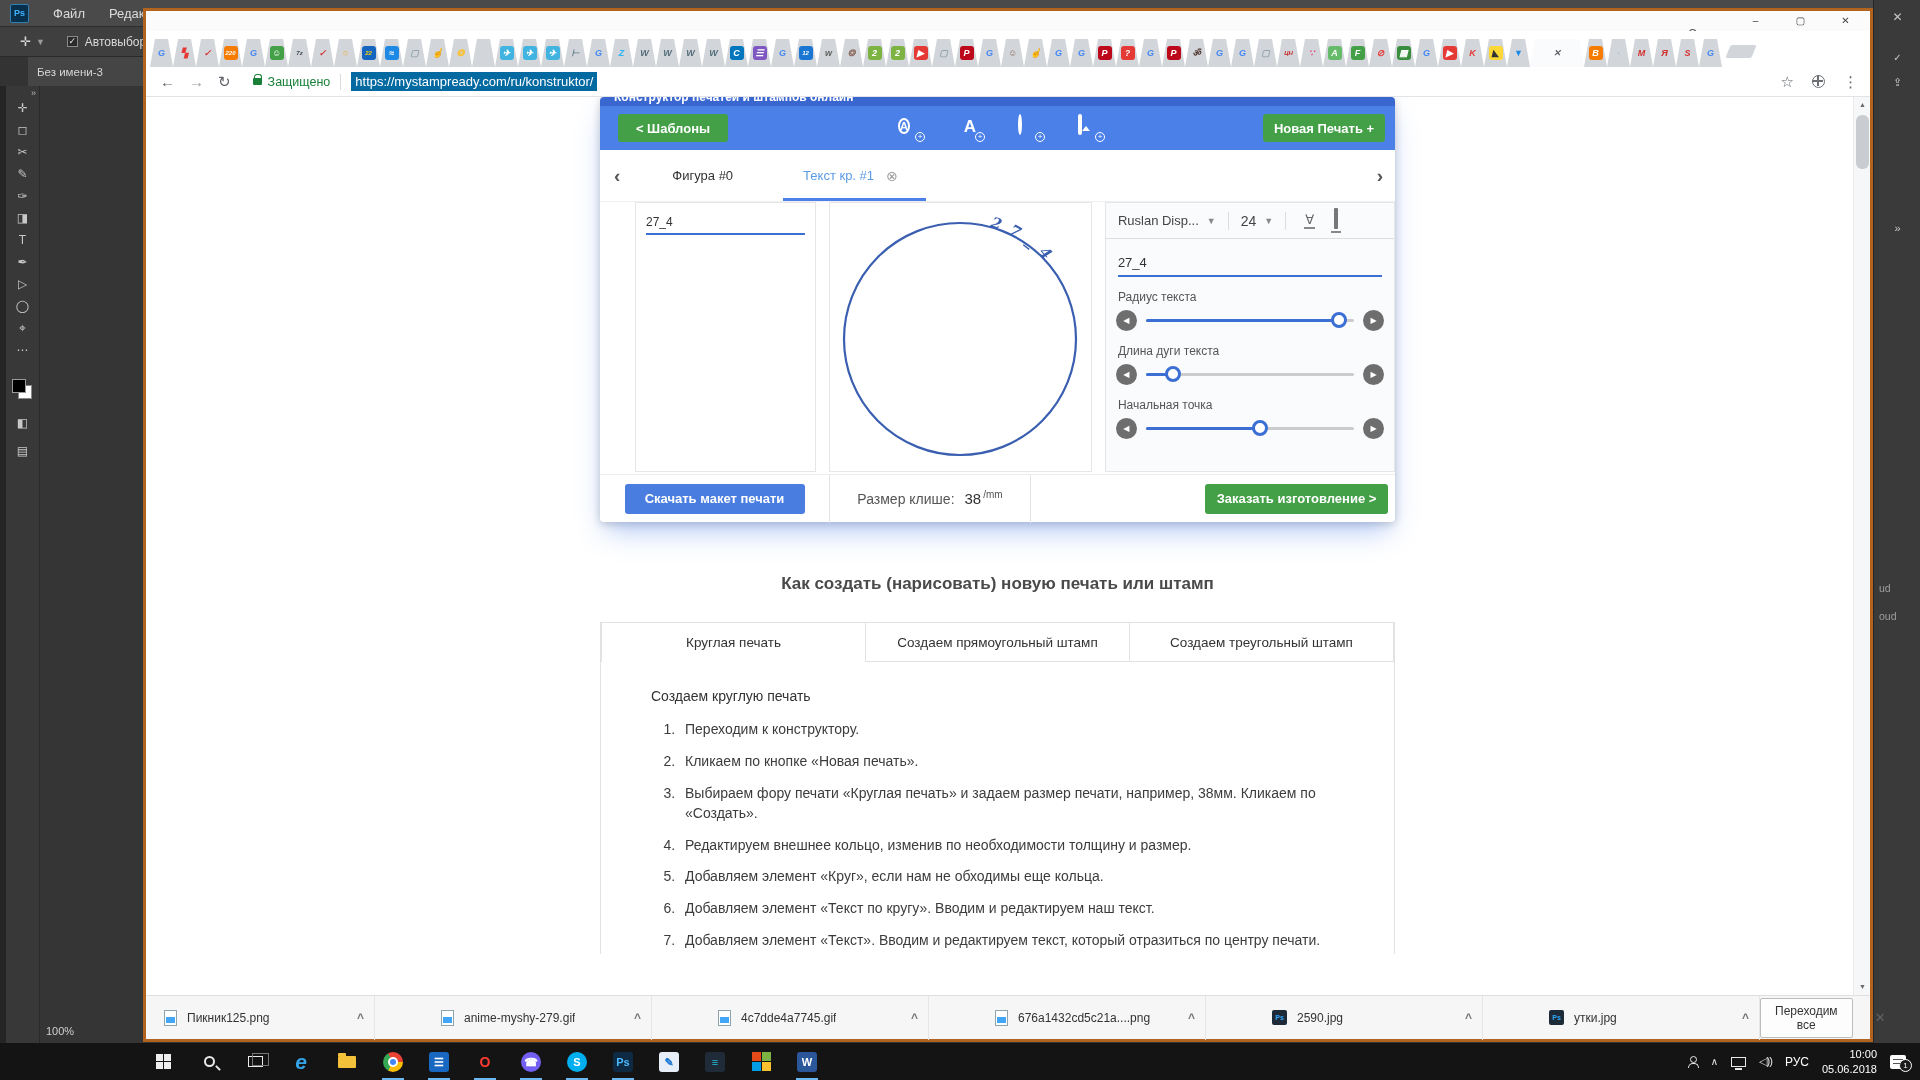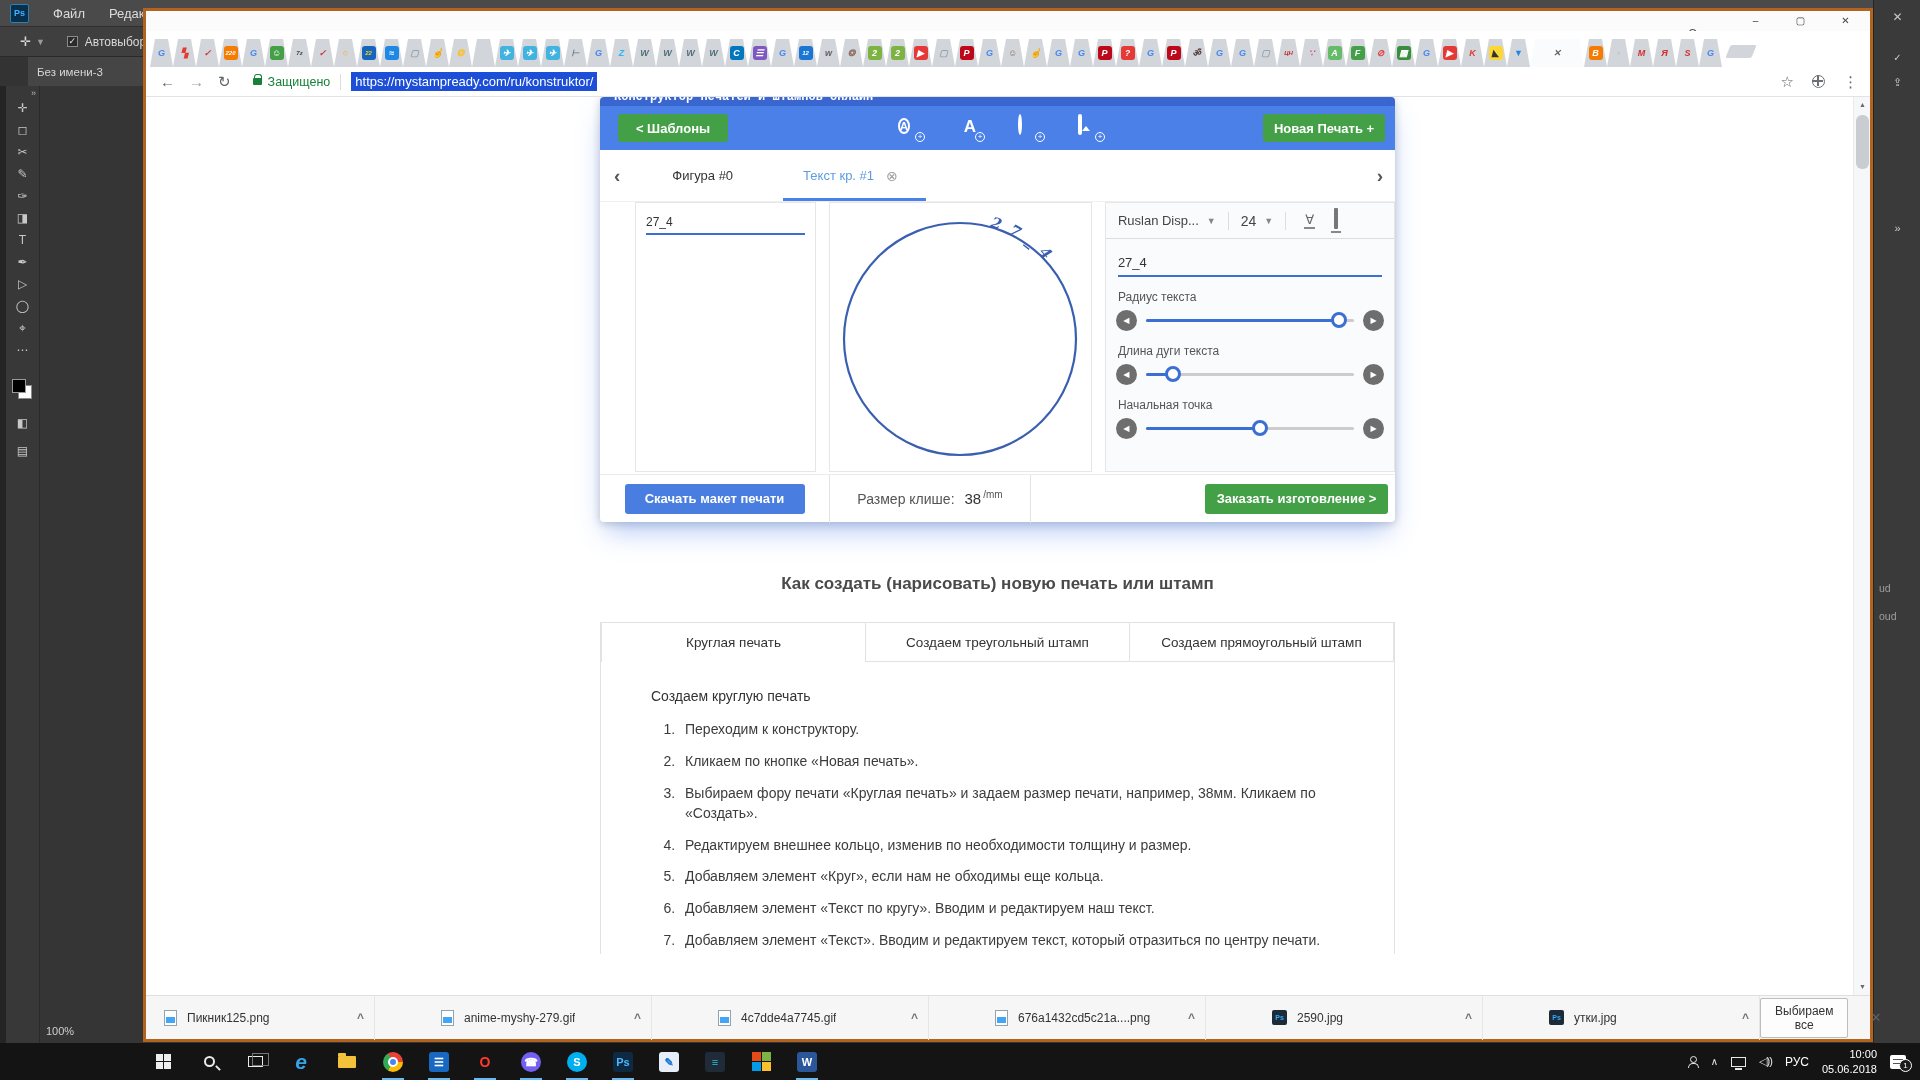--- a/index.html
+++ b/index.html
@@ -62,42 +62,42 @@
 
   .toolbar{height:30px;background:#fff;border-bottom:1px solid #e1e3e6;
     display:flex;align-items:center;}
   .nav-ic{font-size:15px;color:#5f6368;margin-left:14px;}
   .nav-ic.fwd{color:#9aa0a6;}
   .lock{width:9px;height:7px;background:#188038;border-radius:1px;position:relative;margin:0 6px 0 22px;}
   .lock::before{content:"";position:absolute;top:-4px;left:1.5px;width:6px;height:5px;
     border:1.5px solid #188038;border-bottom:none;border-radius:3px 3px 0 0;}
   .secure{color:#188038;font-size:12.5px;}
   .om-div{width:1px;height:16px;background:#dadce0;margin:0 10px;}
-  .url-sel{background:#1d4ed8;color:#fff;font-size:13px;padding:2px 4px;white-space:nowrap;}
+  .url-sel{background:#0369a1;color:#fff;font-size:13px;padding:2px 4px;white-space:nowrap;}
   .tb-spacer{flex:1;}
   .star{font-size:15px;color:#5f6368;margin-right:18px;}
   .globe{width:13px;height:13px;border:1.5px solid #6c7075;border-radius:50%;position:relative;margin-right:18px;}
   .globe::before{content:"";position:absolute;left:-1px;top:4px;width:11px;height:1.5px;background:#6c7075;}
   .globe::after{content:"";position:absolute;left:4px;top:-1px;width:1.5px;height:11px;background:#6c7075;}
   .dots{font-size:15px;color:#5f6368;margin-right:12px;letter-spacing:0;}
 
   .content{height:898px;background:#fff;position:relative;overflow:hidden;}
   .pagewrap{position:absolute;left:454px;top:0;width:795px;}
   .scrollbar{position:absolute;right:0;top:0;width:17px;height:898px;background:#f6f7f8;
     border-left:1px solid #ebebeb;}
   .sb-arrow{width:17px;height:16px;text-align:center;color:#686868;font-size:7px;line-height:16px;}
   .sb-arrow.dn{position:absolute;bottom:0;}
   .sb-thumb{position:absolute;left:2px;top:18px;width:13px;height:54px;background:#c9ccd1;border-radius:6px;}
 
   
   .widget{width:795px;border-radius:4px;background:#fff;
     box-shadow:0 14px 26px -6px rgba(77,128,232,.45),0 2px 8px rgba(0,0,0,.2);}
   .w-banner{height:9px;background:#3a67cf;overflow:hidden;border-radius:4px 4px 0 0;}
   .w-banner span{display:block;transform:translateY(-7px);color:#fff;font-size:12px;
-    font-weight:bold;padding-left:14px;white-space:nowrap;width:340px;overflow:hidden;font-family:Liberation Mono, monospace;}
+    font-weight:bold;padding-left:14px;white-space:nowrap;width:340px;overflow:hidden;}
   .w-toolbar{height:44px;background:#4b80e8;display:flex;align-items:center;}
   .btn{border:none;border-radius:3px;font-weight:bold;font-size:13px;color:#fff;
     font-family:"Liberation Sans",sans-serif;}
   .btn-templates{width:110px;height:28px;background:#43a047;margin-left:18px;}
   .btn-new{width:122px;height:28px;background:#43a047;margin-right:10px;}
   .w-icons{display:flex;gap:36px;margin-left:170px;}
   .tico{position:relative;width:24px;height:24px;color:#fff;}
   .tico .badge{position:absolute;right:-3px;bottom:-2px;width:10px;height:10px;border:1.5px solid #fff;
     border-radius:50%;background:#4b80e8;color:#fff;font-size:8px;line-height:8px;text-align:center;}
   .tico .ringA{width:20px;height:20px;border:2px solid #fff;border-radius:50%;
@@ -613,22 +613,22 @@
           <div class="w-c3">
             <button class="btn btn-order">Заказать изготовление &gt;</button>
           </div>
         </div>
       </div>
 
       <h2 class="howto-heading">Как создать (нарисовать) новую печать или штамп</h2>
       <div class="howto-box">
         <div id="howto-tabs">
             <div class="ht-tab active">Круглая печать</div>
+            <div class="ht-tab">Создаем прямоугольный штамп</div>
             <div class="ht-tab">Создаем треугольный штамп</div>
-            <div class="ht-tab">Создаем прямоугольный штамп</div>
           </div>
         <div class="howto-intro">Создаем круглую печать</div>
         <ol id="steps">
             <li>Переходим к конструктору.</li>
             <li>Кликаем по кнопке «Новая печать».</li>
             <li>Выбираем фору печати «Круглая печать» и задаем размер печати, например, 38мм. Кликаем по «Создать».</li>
             <li>Редактируем внешнее кольцо, изменив по необходимости толщину и размер.</li>
             <li>Добавляем элемент «Круг», если нам не обходимы еще кольца.</li>
             <li>Добавляем элемент «Текст по кругу». Вводим и редактируем наш текст.</li>
             <li>Добавляем элемент «Текст». Вводим и редактируем текст, который отразиться по центру печати.</li>
@@ -669,21 +669,21 @@
           <span class="ic-ps">Ps</span>
           <span class="dl-name">2590.jpg</span>
           <span class="dl-caret">^</span>
         </div>
         <div class="dl-item">
           <span class="ic-ps">Ps</span>
           <span class="dl-name">утки.jpg</span>
           <span class="dl-caret">^</span>
         </div>
       </div>
-    <button class="show-all">Выбираем все</button>
+    <button class="show-all">Переходим все</button>
     <span class="shelf-close">✕</span>
   </div>
 </div>
 
 <div id="taskbar">
   <div id="tb-apps">
       <div class="slot">
         <span class="win-logo">
           <i></i>
           <i></i>

